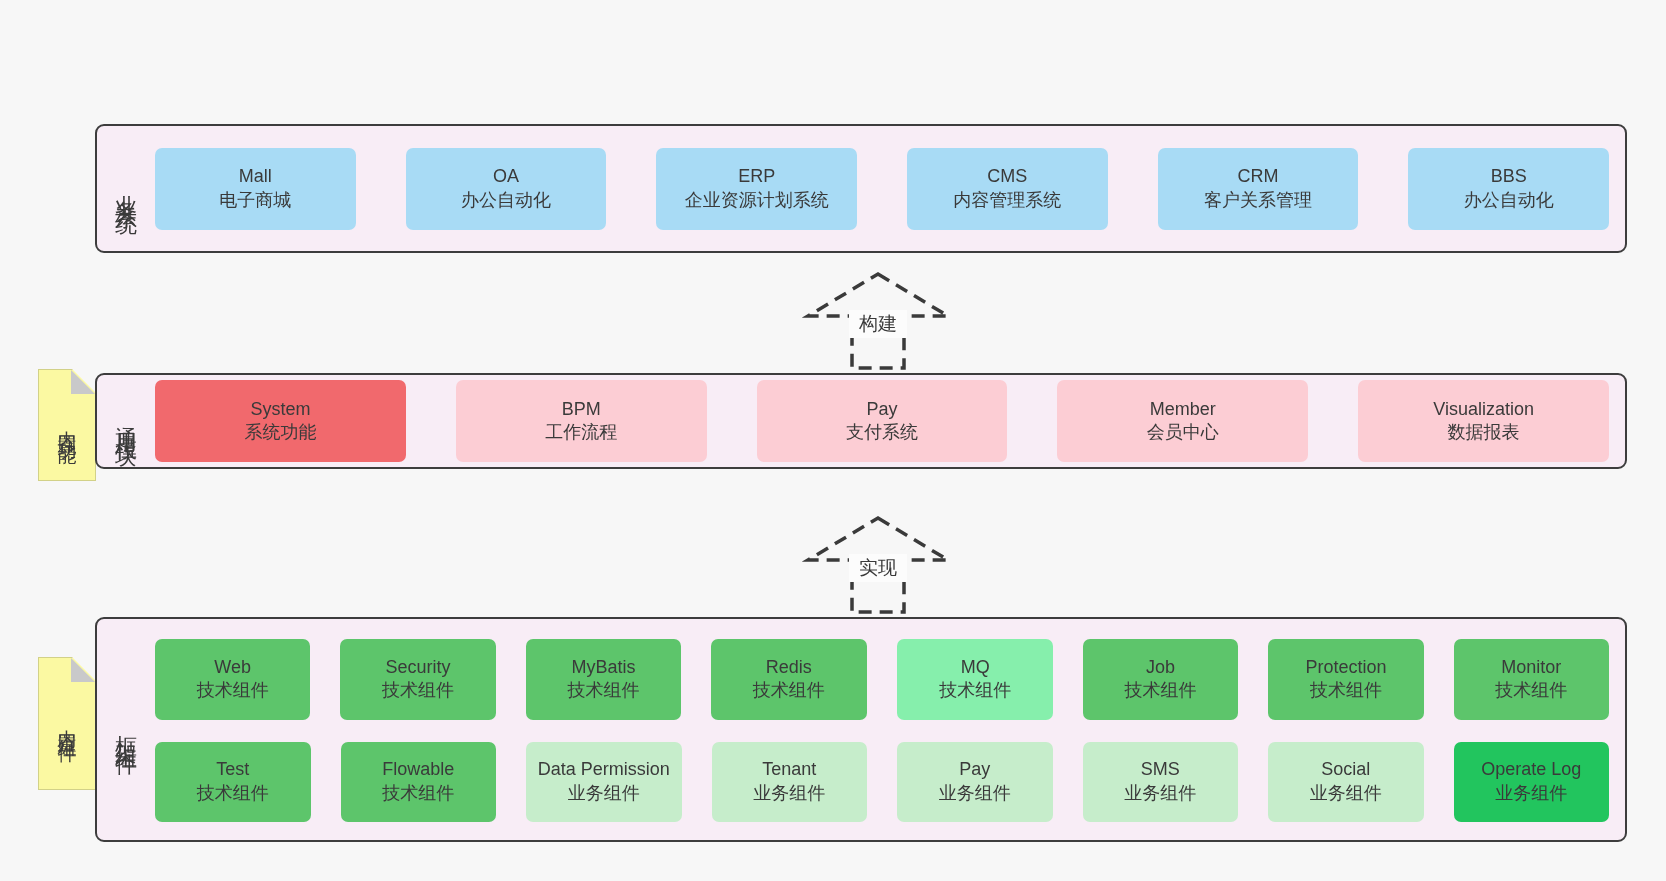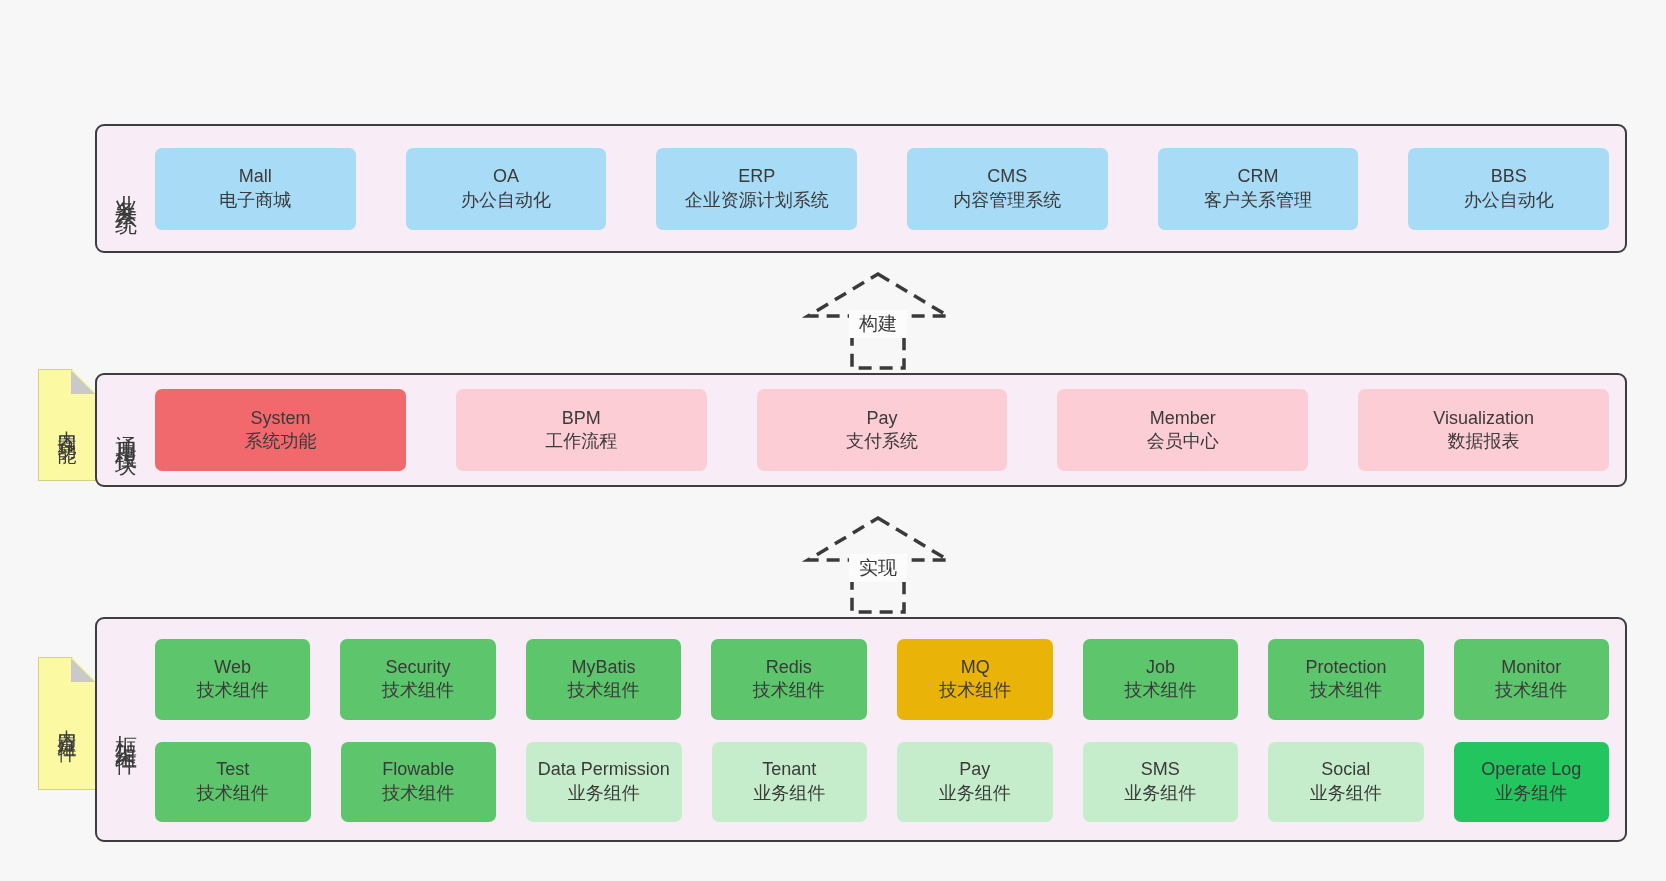--- a/index.html
+++ b/index.html
@@ -13,21 +13,21 @@
   }
   .container{
     position:absolute;left:95px;width:1532px;
     background:#f8edf6;
     border:2px solid #3d3d3d;border-radius:9px;
     box-sizing:border-box;
     display:flex;align-items:stretch;
     z-index:2;
   }
   #c-business{top:124px;height:129px;}
-  #c-modules{top:373px;height:114px;}
+  #c-modules{top:373px;height:96px;}
   #c-framework{top:617px;height:225px;}
   .v-label{
     width:58px;flex:0 0 58px;
     display:flex;align-items:center;justify-content:center;
     writing-mode:vertical-lr;text-orientation:upright;
     font-size:22px;letter-spacing:6px;
     color:#3a3a3a;
   }
   .row6{
     flex:1;display:flex;gap:50px;align-items:center;
@@ -185,21 +185,21 @@
         <div class="box" style="background: rgb(93, 197, 107);">
           <span>MyBatis</span>
           <span>技术组件</span>
         </div>
 
         <div class="box" style="background: rgb(93, 197, 107);">
           <span>Redis</span>
           <span>技术组件</span>
         </div>
 
-        <div class="box" style="background: #eab308; padding-left: 11px;">
+        <div class="box" style="background: #86efac; padding-left: 11px;">
           <span>MQ</span>
           <span>技术组件</span>
         </div>
 
         <div class="box" style="background: rgb(93, 197, 107);">
           <span>Job</span>
           <span>技术组件</span>
         </div>
 
         <div class="box" style="background: rgb(93, 197, 107);">

